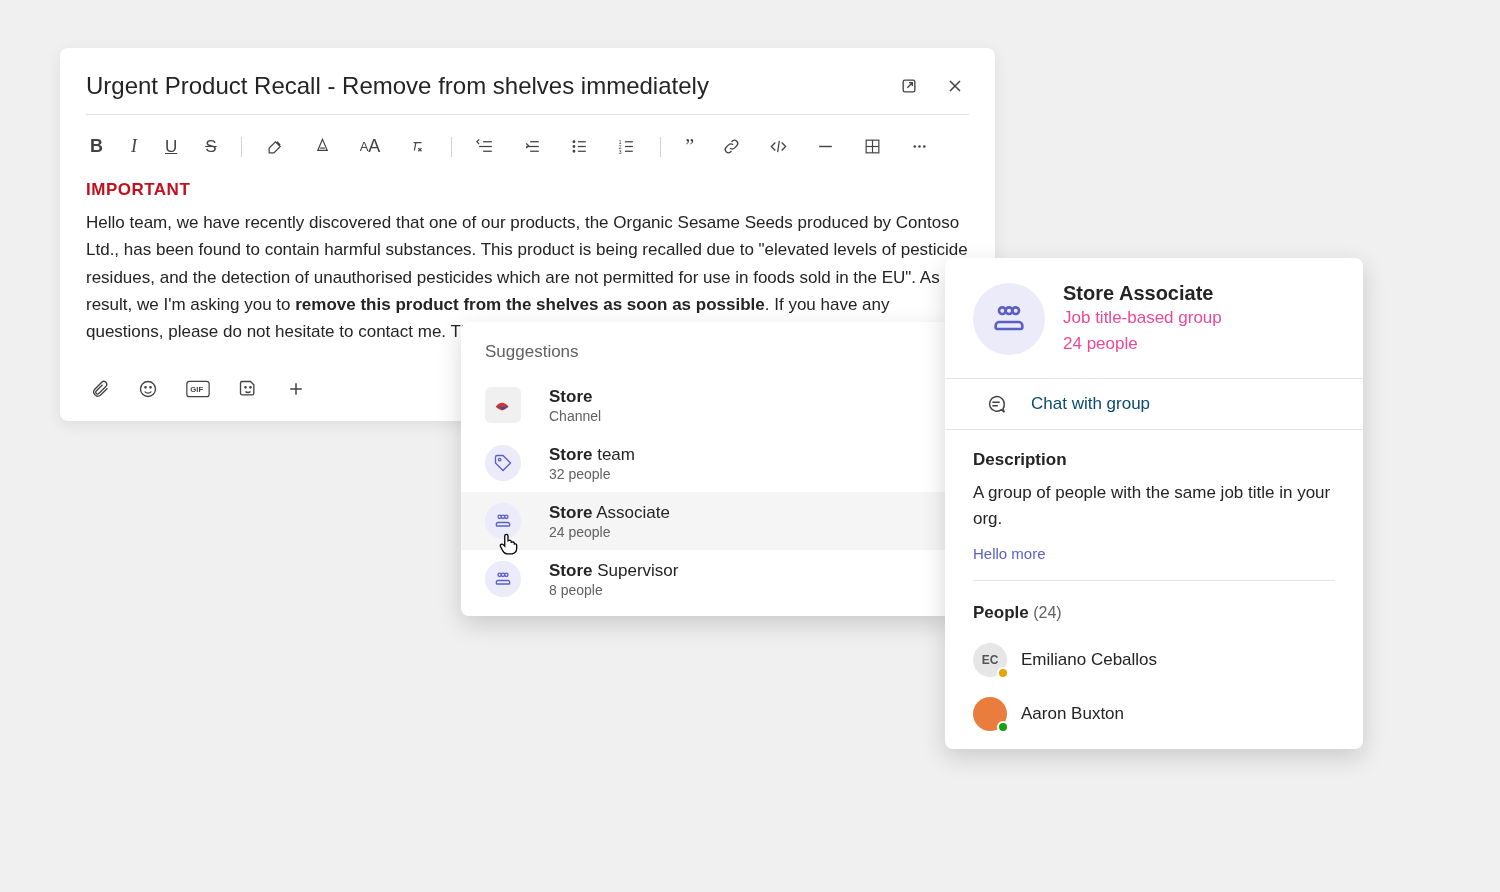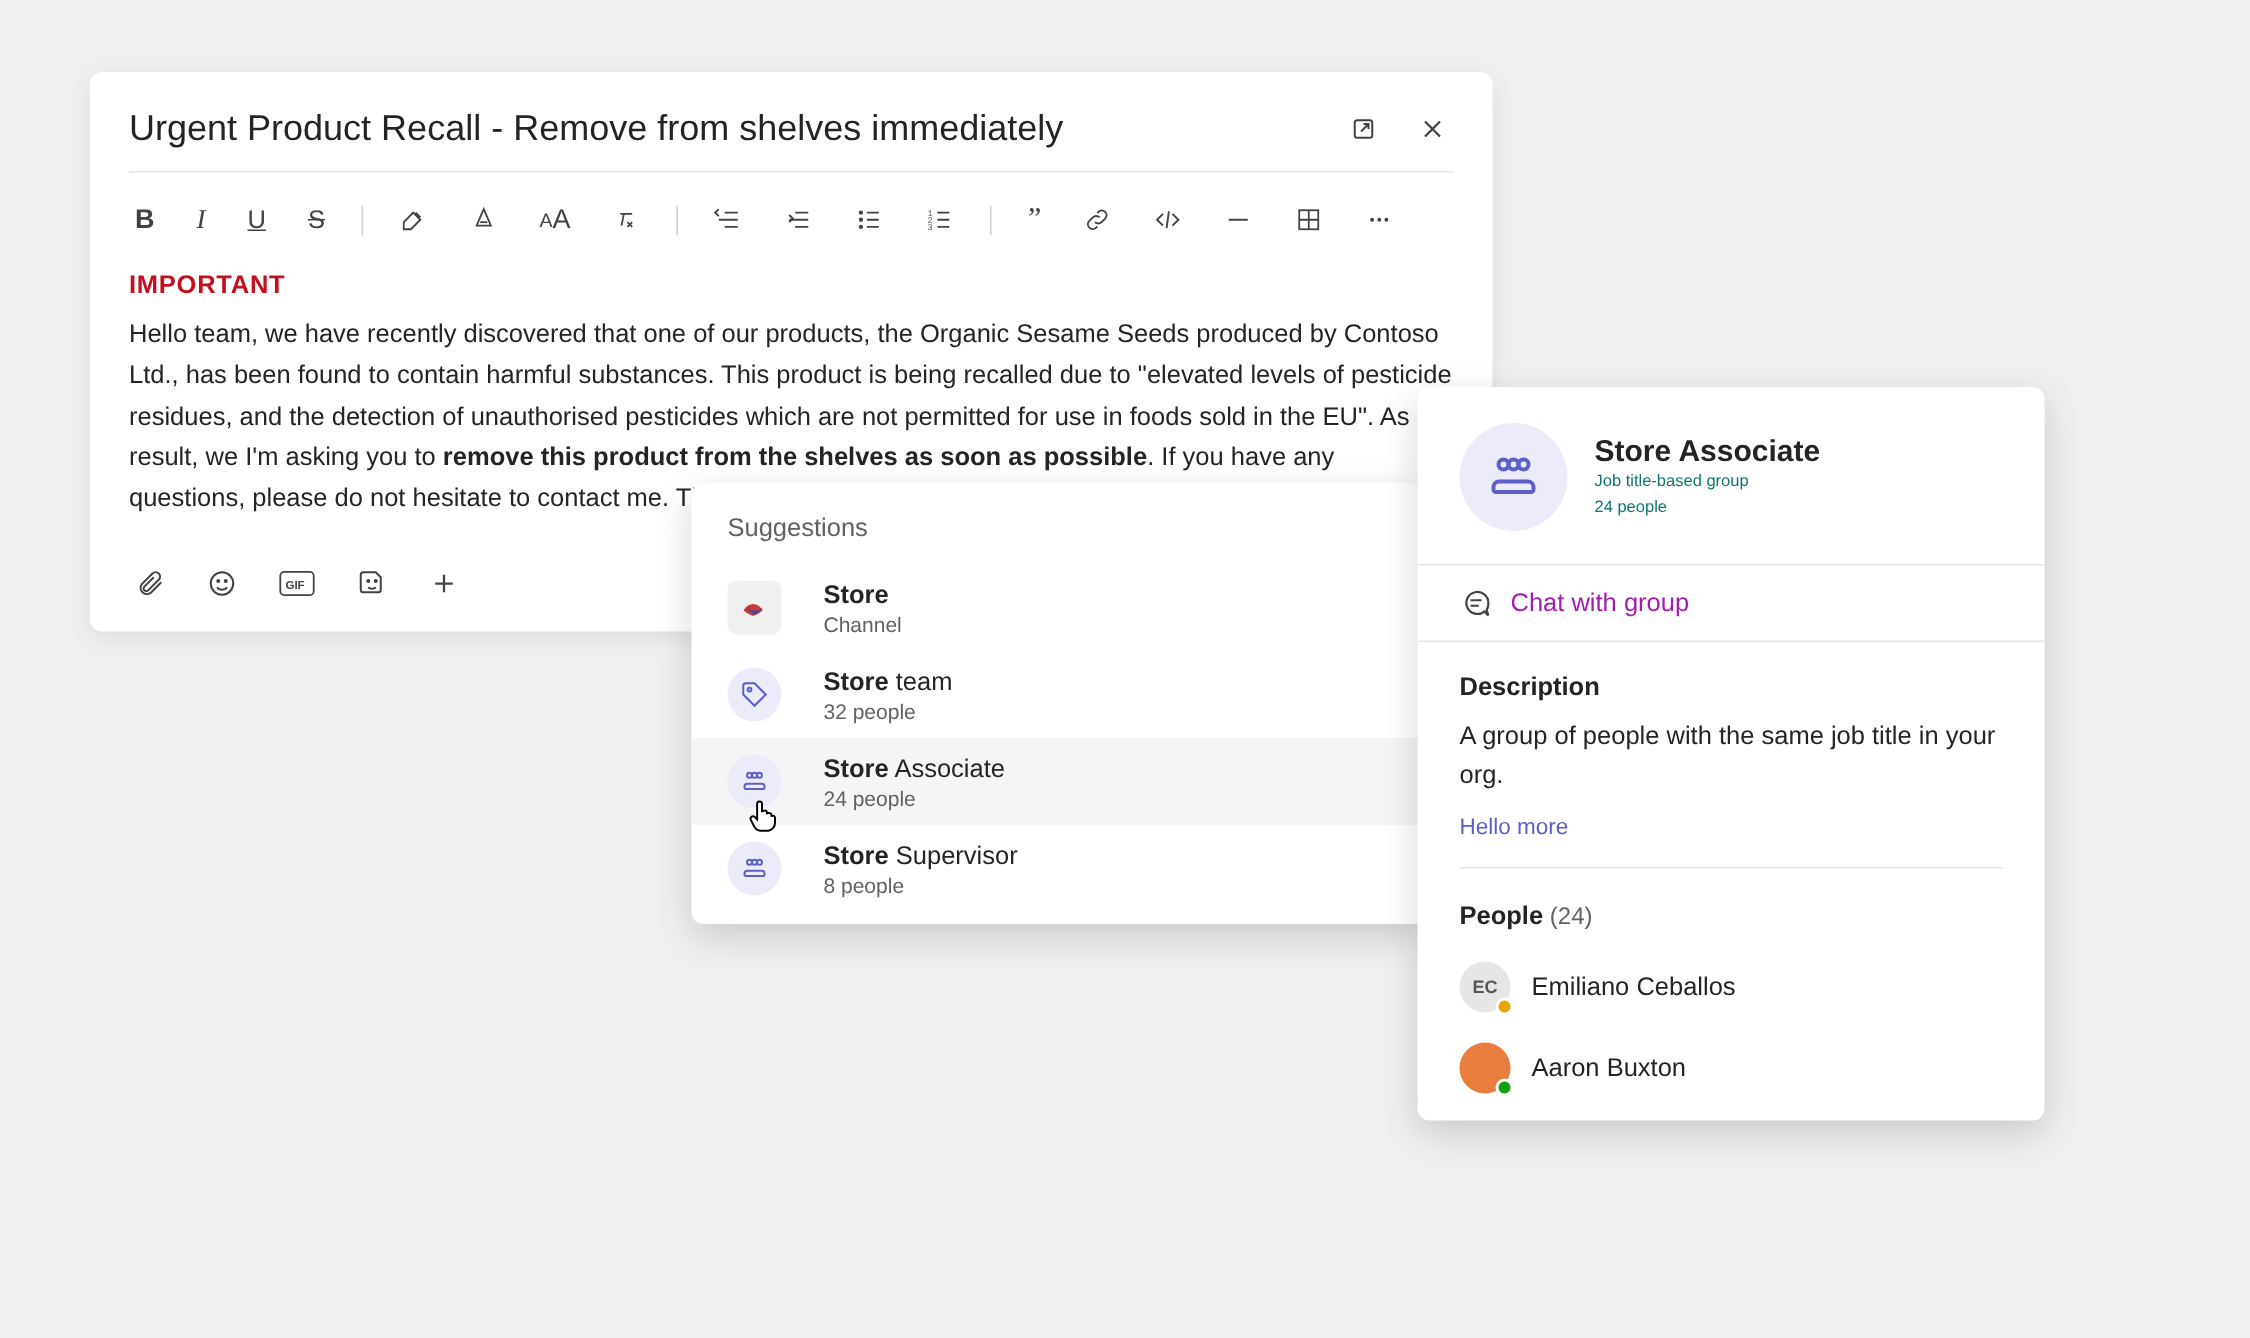--- a/index.html
+++ b/index.html
@@ -158,33 +158,33 @@
     align-items: center;
     justify-content: center;
     color: #5b5fc7;
   }
   .group-title {
     font-size: 20px;
     font-weight: 700;
     color: #242424;
   }
   .group-meta {
-    font-size: 11px;
-    color: #0f766e;
+    font-size: 17px;
+    color: #ec4899;
     line-height: 1.5;
   }
   .chat-row {
     display: flex;
     align-items: center;
-    gap: 12px;
-    padding: 14px 28px;
+    gap: 24px;
+    padding: 14px 40px;
     border-top: 1px solid #e5e5e5;
     border-bottom: 1px solid #e5e5e5;
     font-size: 17px;
-    color: #a21caf;
+    color: #0c4a6e;
     cursor: pointer;
   }
   .section {
     padding: 20px 28px 8px 28px;
   }
   .section-title {
     font-size: 17px;
     font-weight: 700;
     color: #242424;
     margin-bottom: 10px;

